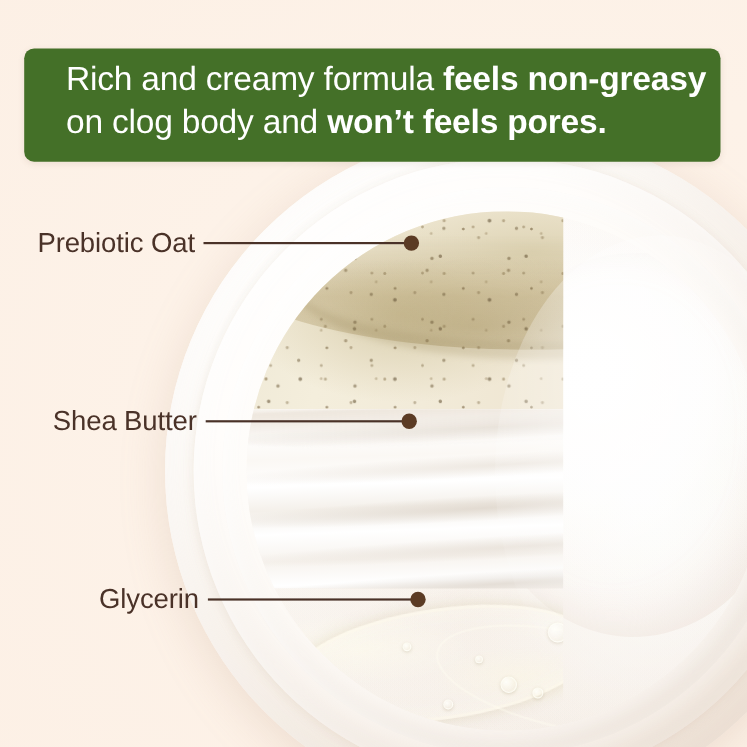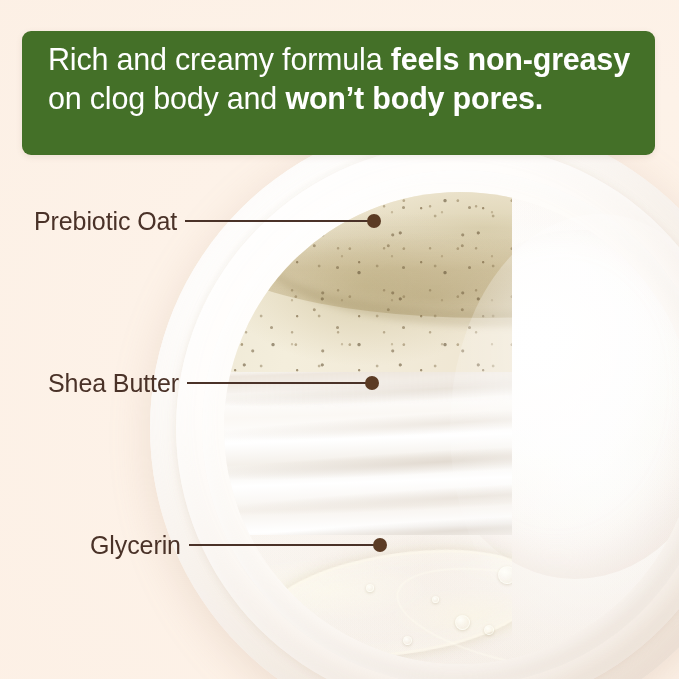--- a/index.html
+++ b/index.html
@@ -244,27 +244,27 @@
     width: 300px; height: 430px;
     border-radius: 50%;
     background: radial-gradient(ellipse at 38% 30%, rgba(255,255,255,0.55) 0%, rgba(255,255,255,0.12) 48%, rgba(255,255,255,0) 72%);
     pointer-events: none;
   }
 
   
   .banner {
     position: absolute;
     left: 22px;
-    top: 31px;
+    top: 44px;
     width: 633px;
-    height: 124px;
+    height: 103px;
     background: #447028;
     border-radius: 9px;
     box-sizing: border-box;
-    padding: 9px 20px 0 26px;
+    padding: 9px 20px 0 38px;
     box-shadow: 0 2px 6px rgba(120,100,70,0.12);
   }
   .banner-line {
     color: #ffffff;
     font-size: 30.5px;
     line-height: 39px;
     letter-spacing: -0.2px;
     font-weight: 400;
     white-space: nowrap;
   }
@@ -362,21 +362,21 @@
     </div>
 
     <div class="jar-gloss"></div>
   </div>
 
   <div class="banner">
     <div class="banner-line">
       <span>Rich and creamy formula </span><b>feels non-greasy</b>
     </div>
     <div class="banner-line">
-      <span>on clog body and </span><b>won’t body pores.</b>
+      <span>on clog body and </span><b>won’t feels pores.</b>
     </div>
   </div>
 
   <div class="callout callout-shea">
     <span class="callout-label">Shea Butter</span>
     <span class="callout-line"></span>
     <span class="callout-dot"></span>
   </div>
 
   <div class="callout callout-oat">

